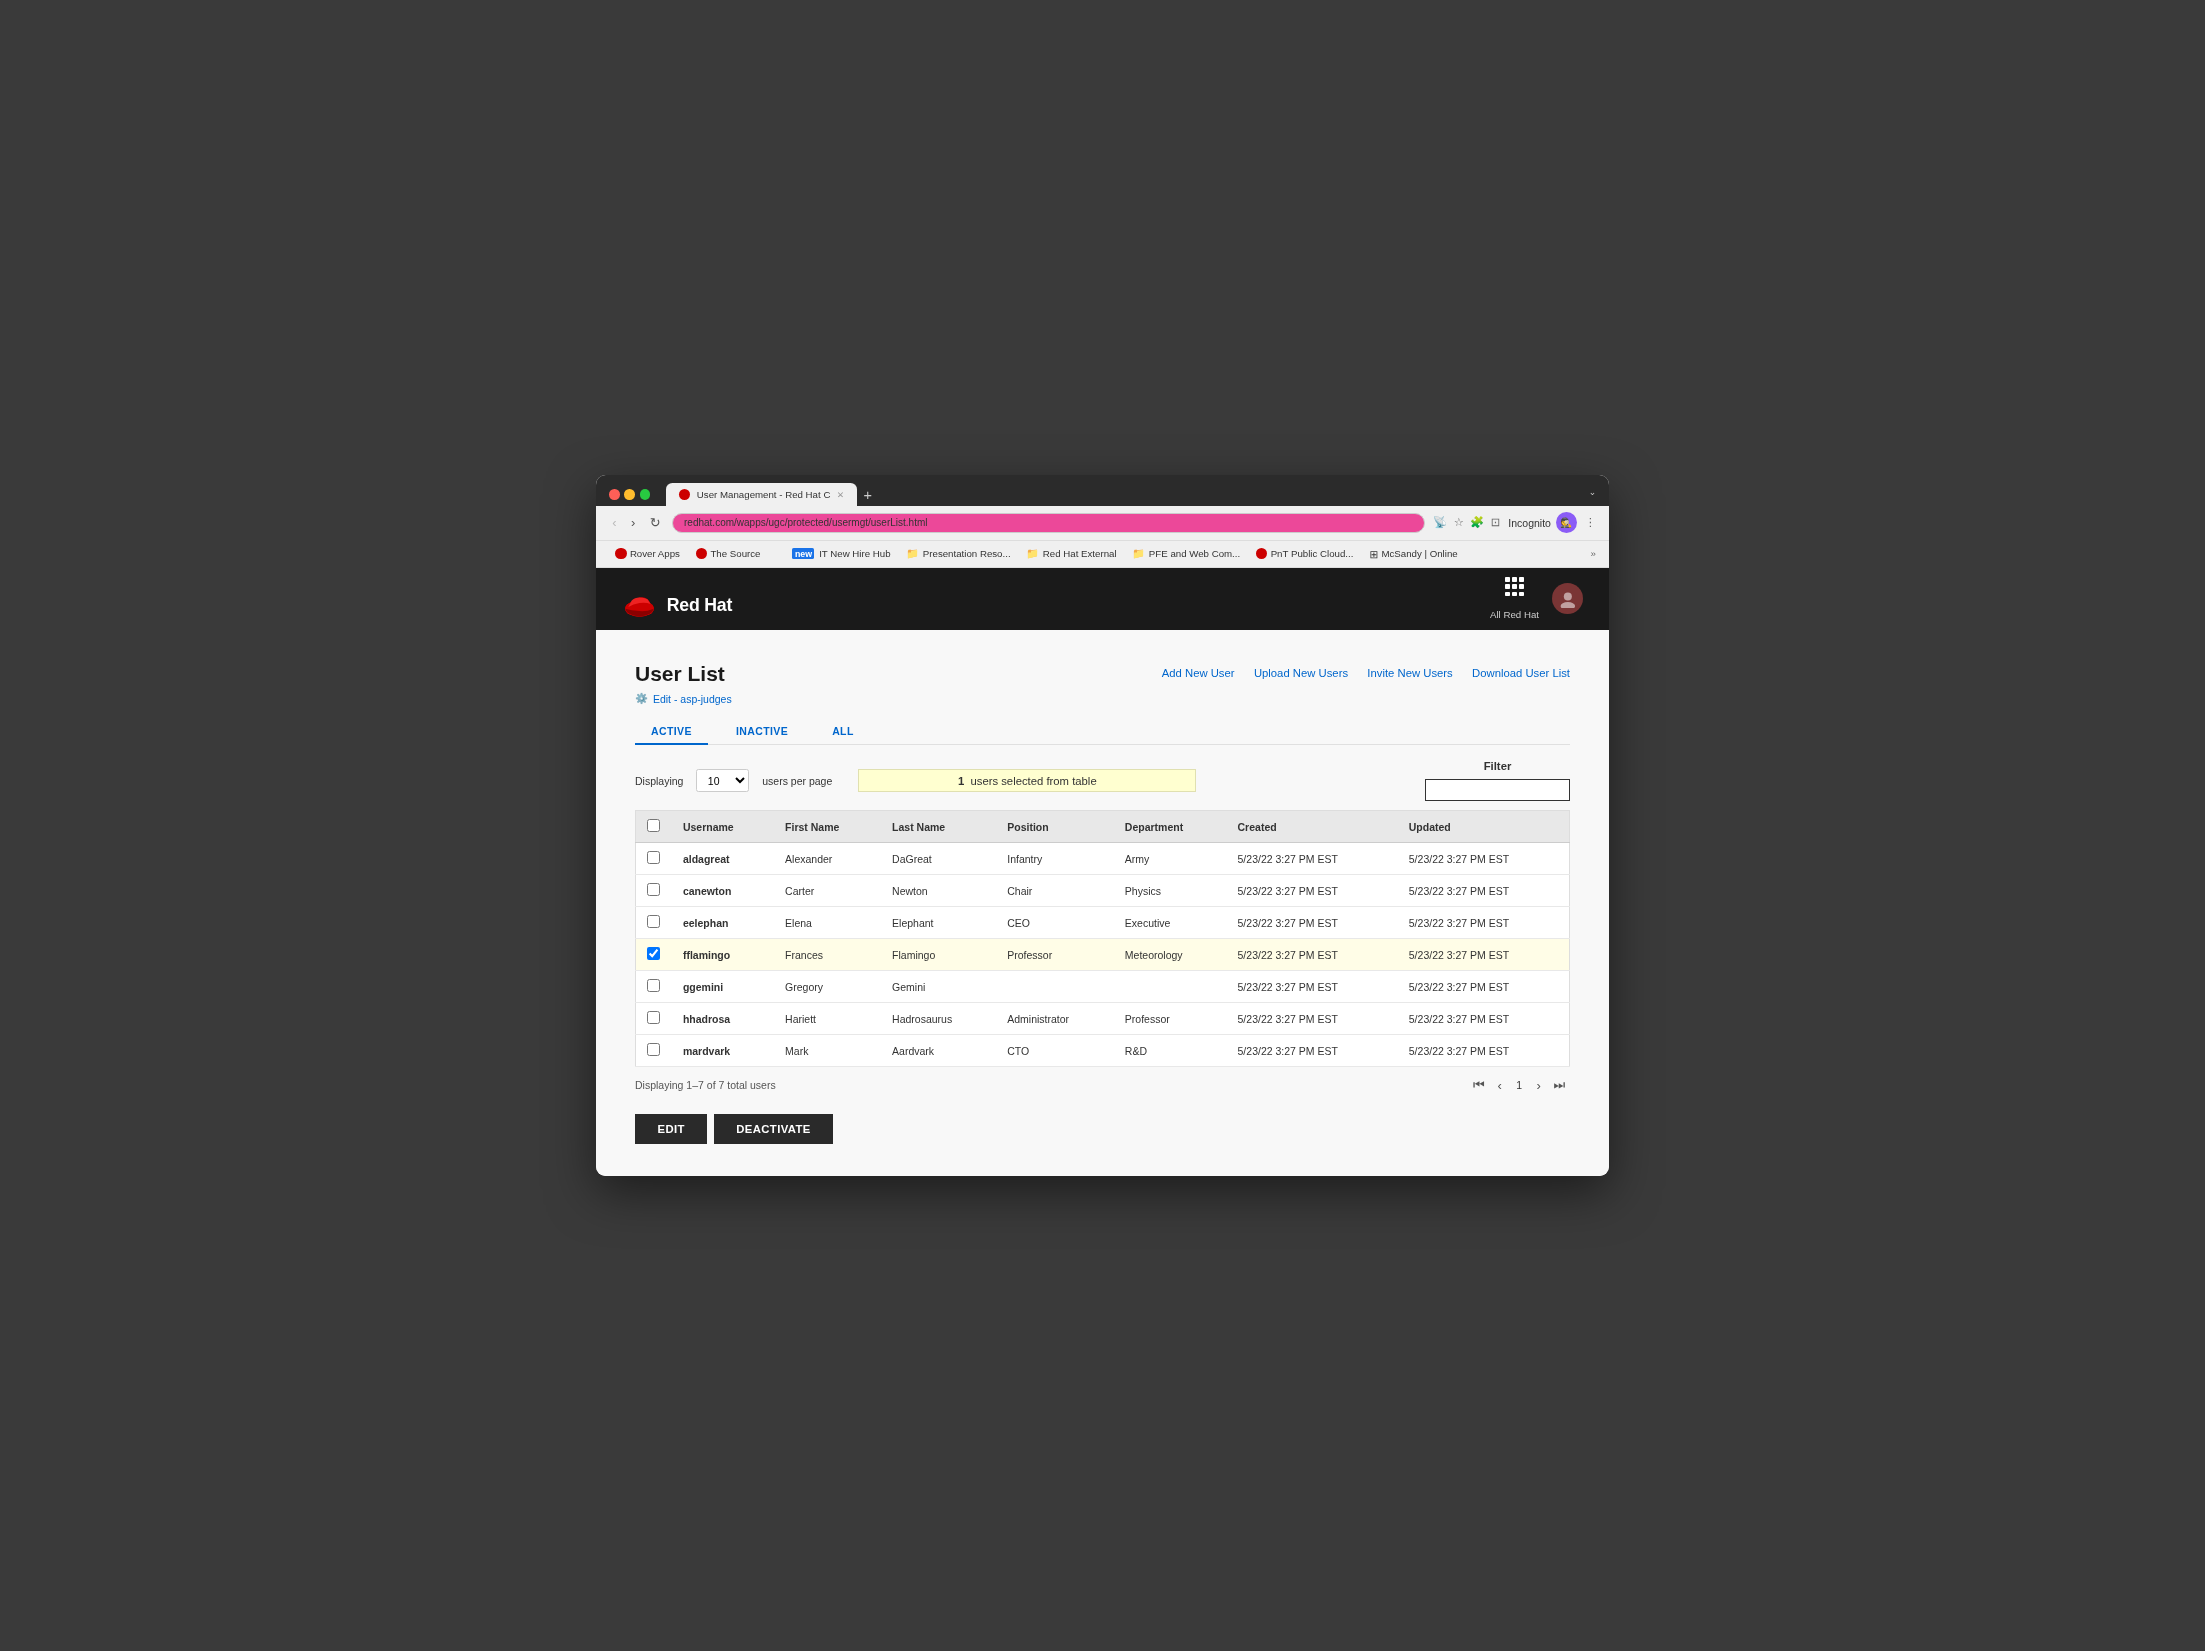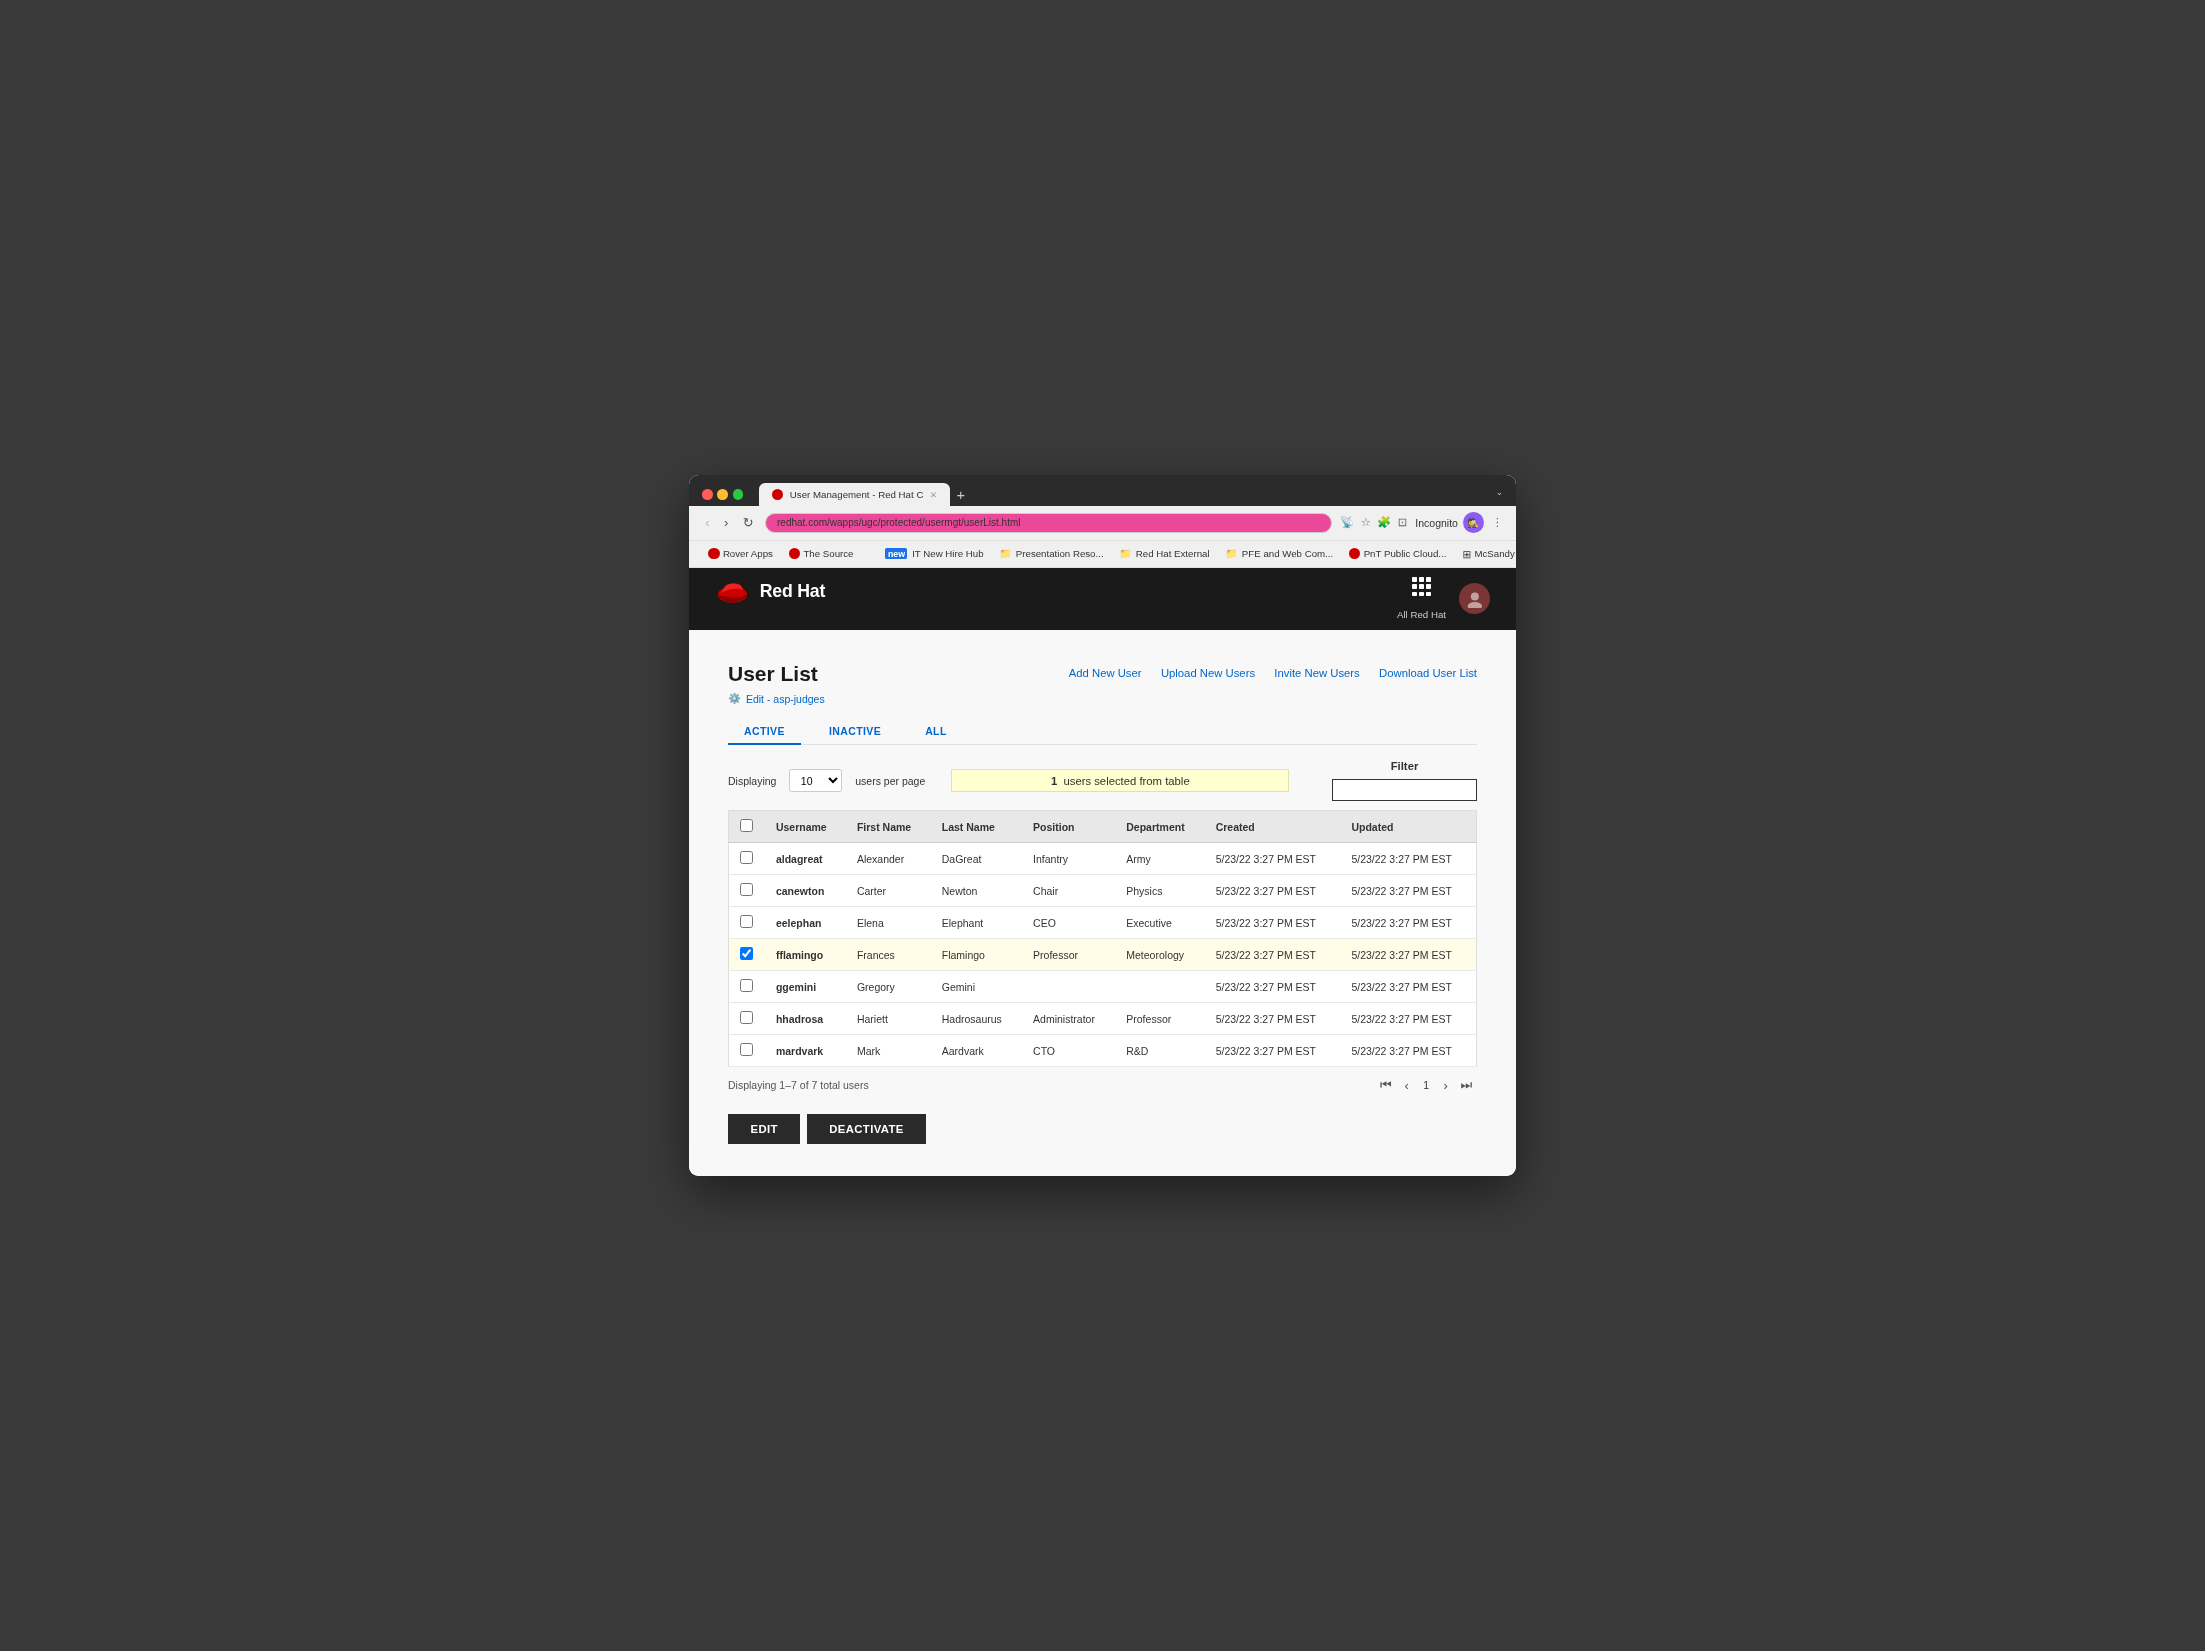--- a/index.html
+++ b/index.html
@@ -8,21 +8,21 @@
       font-family: -apple-system, BlinkMacSystemFont, 'Segoe UI', Arial, sans-serif;
       font-size: 11.3px;
       min-height: 100vh;
       display: flex;
       justify-content: center;
       align-items: center;
     }
 
     
     .browser-window {
-      width: 827px;
+      width: 1013px;
       background: #fff;
       border-radius: 9.7px;
       overflow: hidden;
       box-shadow: 0 16px 48px rgba(0,0,0,0.5);
     }
 
     
     .title-bar {
       background: #2b2b2b;
       padding: 8px 13px 0;
@@ -182,21 +182,21 @@
       color: #666;
       font-size: 9.7px;
       cursor: pointer;
     }
 
     
     .rh-header {
       background: #1a1a1a;
       padding: 9.7px 26px;
       display: flex;
-      align-items: flex-start;
+      align-items: flex-end;
       justify-content: space-between;
     }
     .rh-logo {
       display: flex;
       align-items: center;
       gap: 9.7px;
     }
     .rh-hat {
       width: 35px;
       height: 29px;

